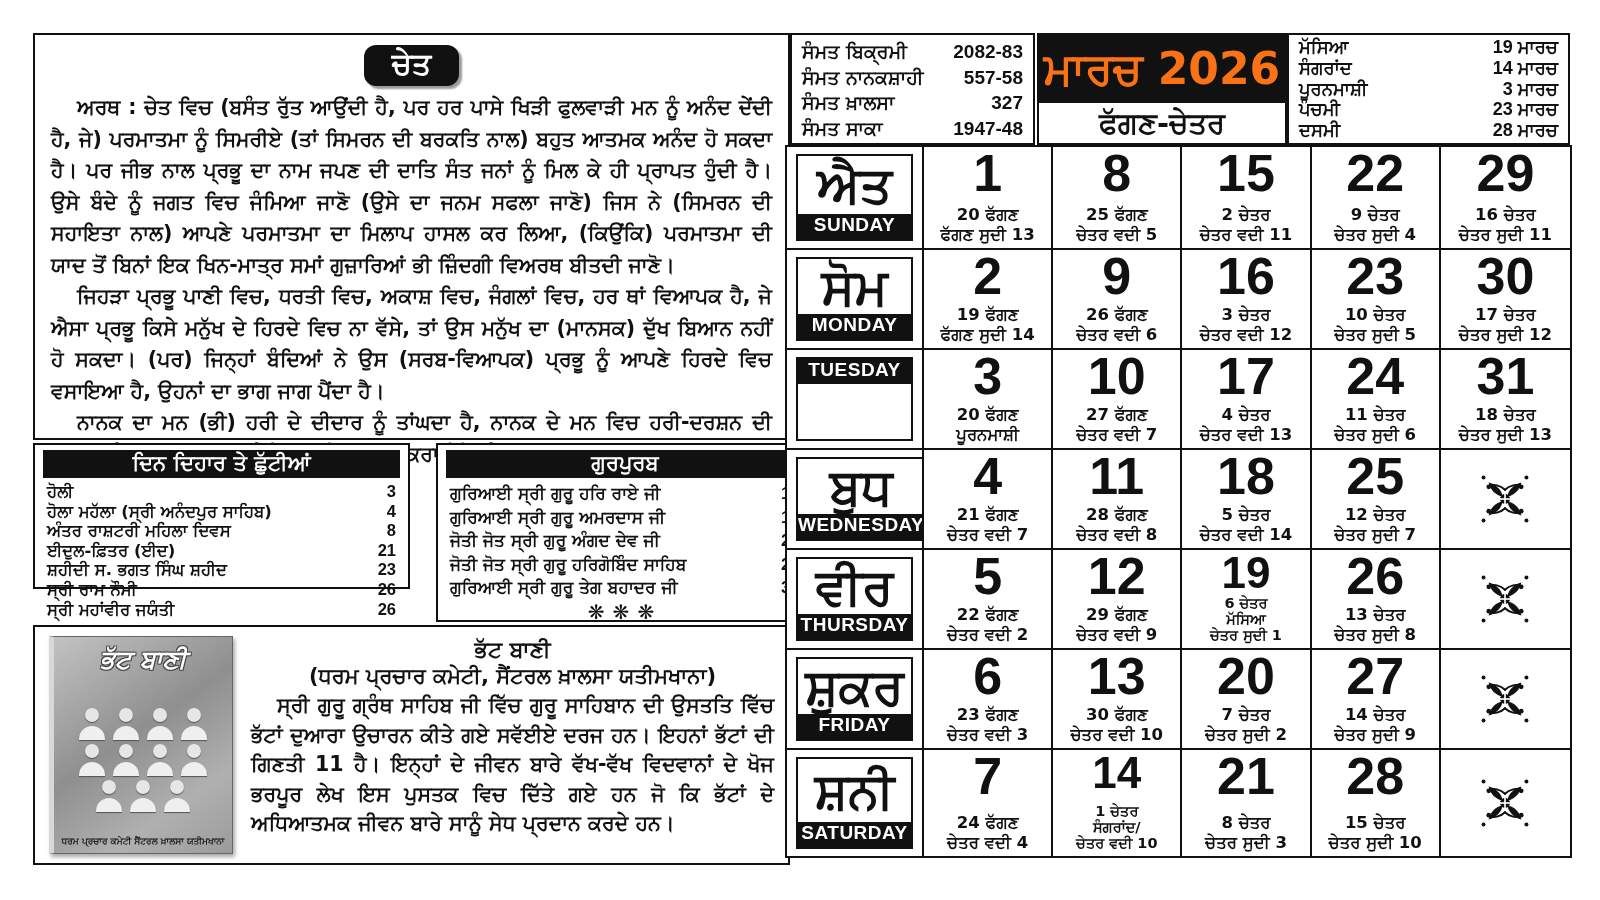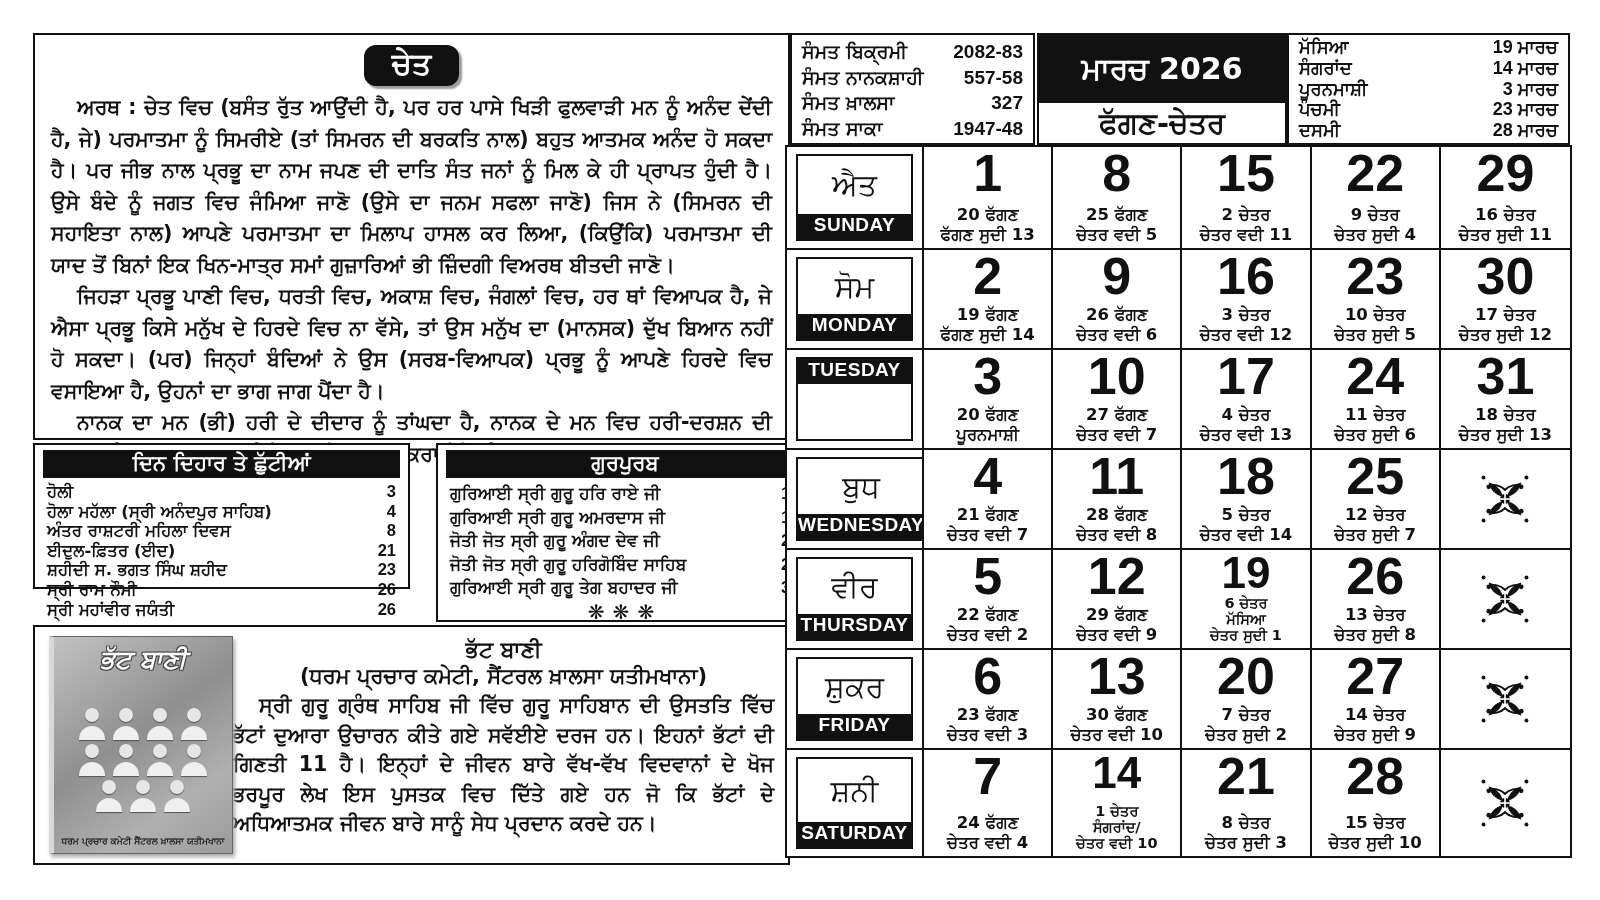--- a/index.html
+++ b/index.html
@@ -22,21 +22,21 @@
   .tbl-head { background:#111; color:#fff; text-align:center; font-size:21px; font-weight:bold;
               margin:5px 8px 4px; padding:1px 0 3px; }
   .kv-list { padding:0 12px; }
   .kv-row { display:flex; justify-content:space-between; align-items:baseline; font-weight:bold; }
   .holidays-box .kv-row { font-size:16.5px; line-height:19.6px;gap:45px; }
   .gurpurab-box .kv-row { font-size:17px; line-height:22.5px; }
   .kv-num { font-family:"Liberation Sans", sans-serif; font-weight:bold; }
   .flowers { text-align:center; font-size:20px; letter-spacing:8px; line-height:24px; }
 
   
-  .book-box { left:33px; top:625px; width:757px; height:240px; padding:9px 14px; display:flex; }
+  .book-box { left:33px; top:625px; width:757px; height:240px; padding:9px 14px; display:flex; gap:18px; }
   .book-cover { width:184px; min-width:184px; height:218px; align-self:center; position:relative;
                 background:linear-gradient(145deg,#c2c2c2 0%,#8f8f8f 45%,#b0b0b0 75%,#9b9b9b 100%);
                 border:1px solid #666; border-left:5px solid #d8d8d8; box-shadow:2px 3px 4px #aaa;
                 display:flex; flex-direction:column; align-items:center; padding:8px 4px 6px; }
   .cover-title { color:#fff; font-weight:bold; font-style:italic; font-size:25px; text-align:center;
                  text-shadow:1px 1px 0 #444, -1px -1px 0 #444, 1px -1px 0 #444, -1px 1px 0 #444; }
   .figs { width:152px; margin-top:8px; display:flex; flex-wrap:wrap; justify-content:center; gap:4px 6px; flex:1; align-content:center; }
   .fig { position:relative; width:28px; height:32px; }
   .fig::before { content:""; position:absolute; top:0; left:50%; transform:translateX(-50%);
                  width:14px; height:14px; border-radius:50%; background:#e6e6e6; box-shadow:0 1px 1px #555; }
@@ -45,39 +45,39 @@
   .cover-caption { font-size:9px; font-weight:bold; color:#1a1a1a; text-align:center; line-height:11px; }
   .book-right { flex:1; display:flex; flex-direction:column; }
   .book-title { text-align:center; font-size:22px; font-weight:bold; line-height:27px; }
   .book-subtitle { text-align:center; font-size:21px; font-weight:bold; line-height:26px; }
   .book-body { font-size:20.5px; line-height:29.5px; font-weight:bold; text-align:justify; text-indent:26px; margin-top:2px; }
 
   
   .samvat-box { left:790px; top:33px; width:245px; height:112px; padding:4px 10px 0; }
   .samvat-box .kv-row { font-size:19px; line-height:25.5px; }
   .month-box { left:1037px; top:33px; width:250px; height:112px; border:2.5px solid #111; position:absolute; display:flex; flex-direction:column; background:#fff; }
-  .month-black { flex:1; background:#111; color:#ffffff; display:flex; align-items:center; justify-content:center;
-                 font-size:30px; font-weight:bold; }
+  .month-black { flex:1; background:#111; color:#f97316; display:flex; align-items:center; justify-content:center;
+                 font-size:44px; font-weight:bold; }
   .month-sub { height:40px; display:flex; align-items:center; justify-content:center;
                font-size:29px; font-weight:bold; color:#111; }
   .massia-box { left:1287px; top:33px; width:283px; height:112px; padding:2px 10px 0; }
   .massia-box .kv-row { font-size:18px; line-height:20.8px; }
 
   
   .calendar { position:absolute; left:785px; top:145px; width:787px; height:713px;
               border:2.5px solid #111; display:grid;
               grid-template-columns:137px repeat(5,1fr);
               grid-template-rows:103px 100px 100px 100px 100px 100px auto; background:#fff; }
   .cal-cell { border-right:2px solid #111; border-bottom:2px solid #111; overflow:hidden; background:#fff; }
   .cal-cell:nth-child(6n) { border-right:none; }
   .cal-cell:nth-last-child(-n+6) { border-bottom:none; }
 
   .day-cell { display:flex; padding:7px 9px; }
   .day-inner { flex:1; border:2.5px solid #111; display:flex; flex-direction:column; background:#fff; }
-  .day-pa { flex:1; display:flex; align-items:center; justify-content:center; font-size:30px; font-weight:normal; line-height:1;border-radius:28px; }
+  .day-pa { flex:1; display:flex; align-items:center; justify-content:center; font-size:50px; font-weight:bold; line-height:1;border-radius:28px; }
   .day-en { background:#111; color:#fff; text-align:center; font-family:"Liberation Sans", sans-serif;
             font-size:19px; font-weight:bold; letter-spacing:0.5px; padding:0 0 3px; }
 
   .date-cell { display:flex; flex-direction:column; align-items:center; padding:1px 2px 4px; }
   .date-num { font-family:"Liberation Sans", sans-serif; font-weight:900; font-size:52px; line-height:0.98; }
   .date-lines { margin-top:auto; text-align:center; font-weight:bold; font-size:16.5px; line-height:1.18; }
   .tight .date-num { font-size:44px; }
   .tight .date-lines { font-size:14.5px; line-height:1.1; }
 
   .orn-cell { display:flex; align-items:center; justify-content:center; }

